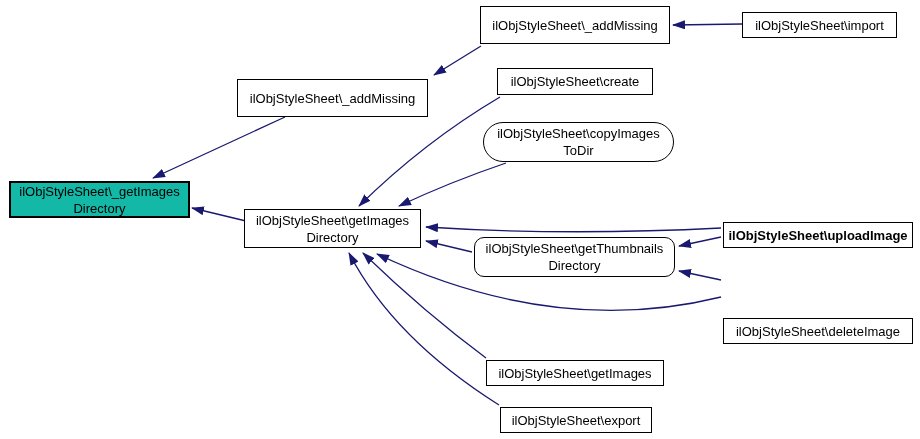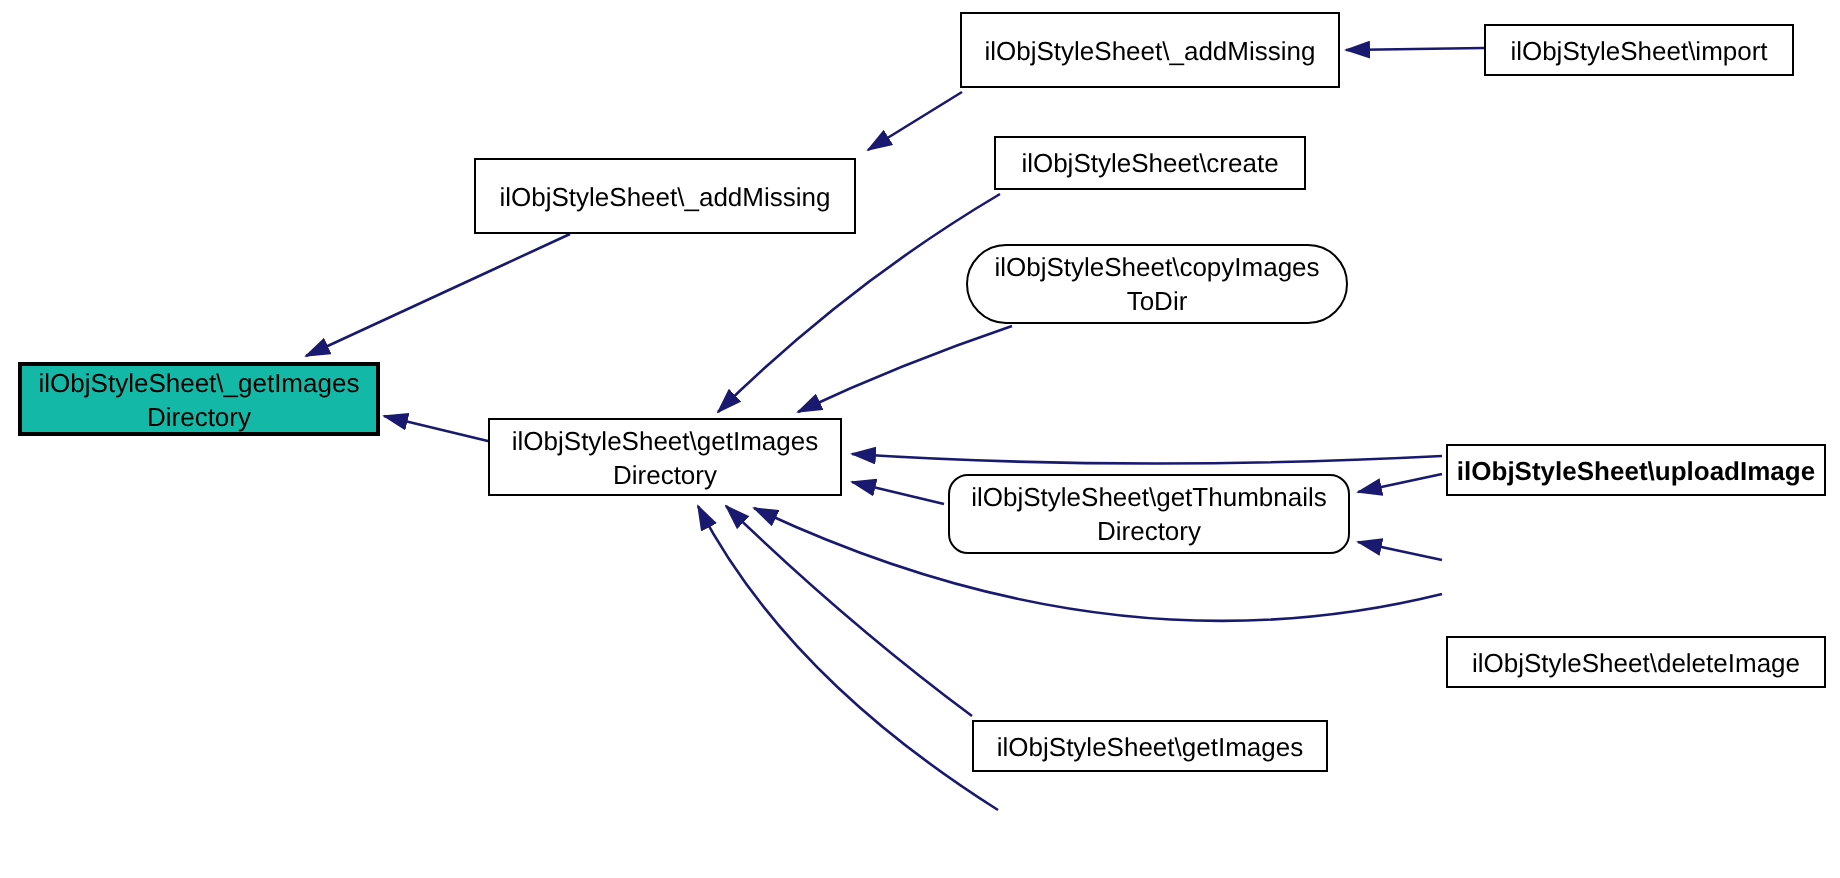--- a/index.html
+++ b/index.html
@@ -98,13 +98,16 @@
     </div>
     <div class="node" style="left: 723px; top: 222px; width: 190px; height: 26px; font-weight: bold;">
       <div>ilObjStyleSheet\uploadImage</div>
     </div>
     <div class="node" style="left: 723px; top: 275px; width: 190px; height: 26px; margin-top: 43px;">
       <div>ilObjStyleSheet\deleteImage</div>
     </div>
     <div class="node" style="left: 486px; top: 360px; width: 178px; height: 26px;">
       <div>ilObjStyleSheet\getImages</div>
     </div>
+    <div class="node" style="left: 500px; top: 407px; width: 152px; height: 26px;">
+      <div>ilObjStyleSheet\export</div>
+    </div>
   </div>
 
 </body></html>

